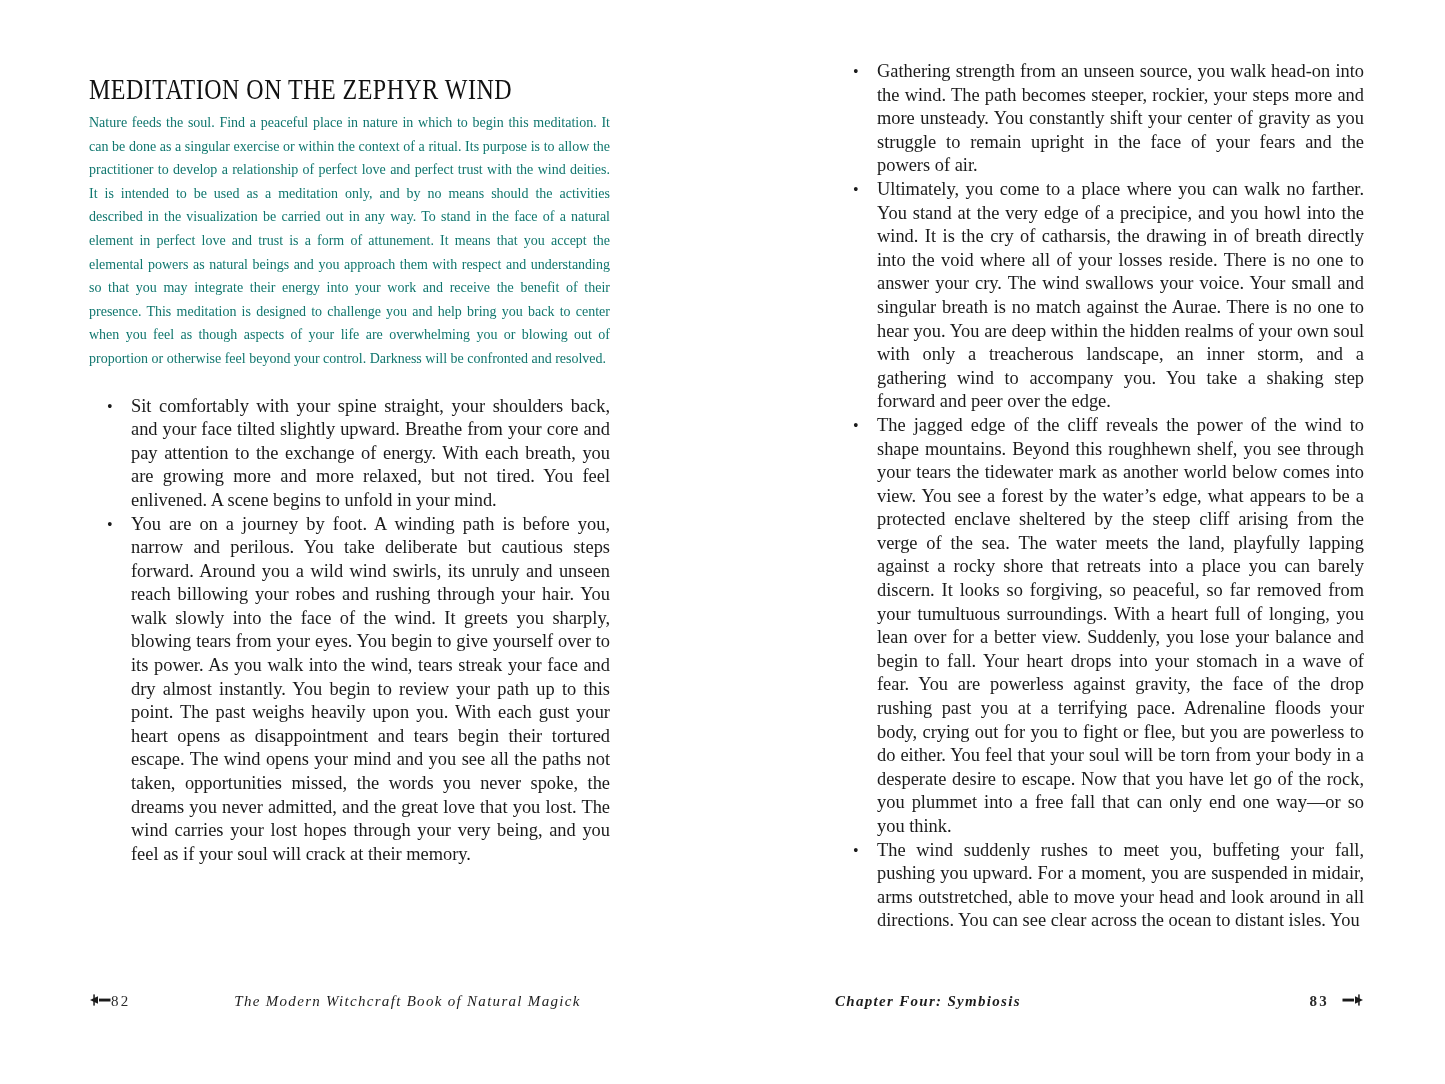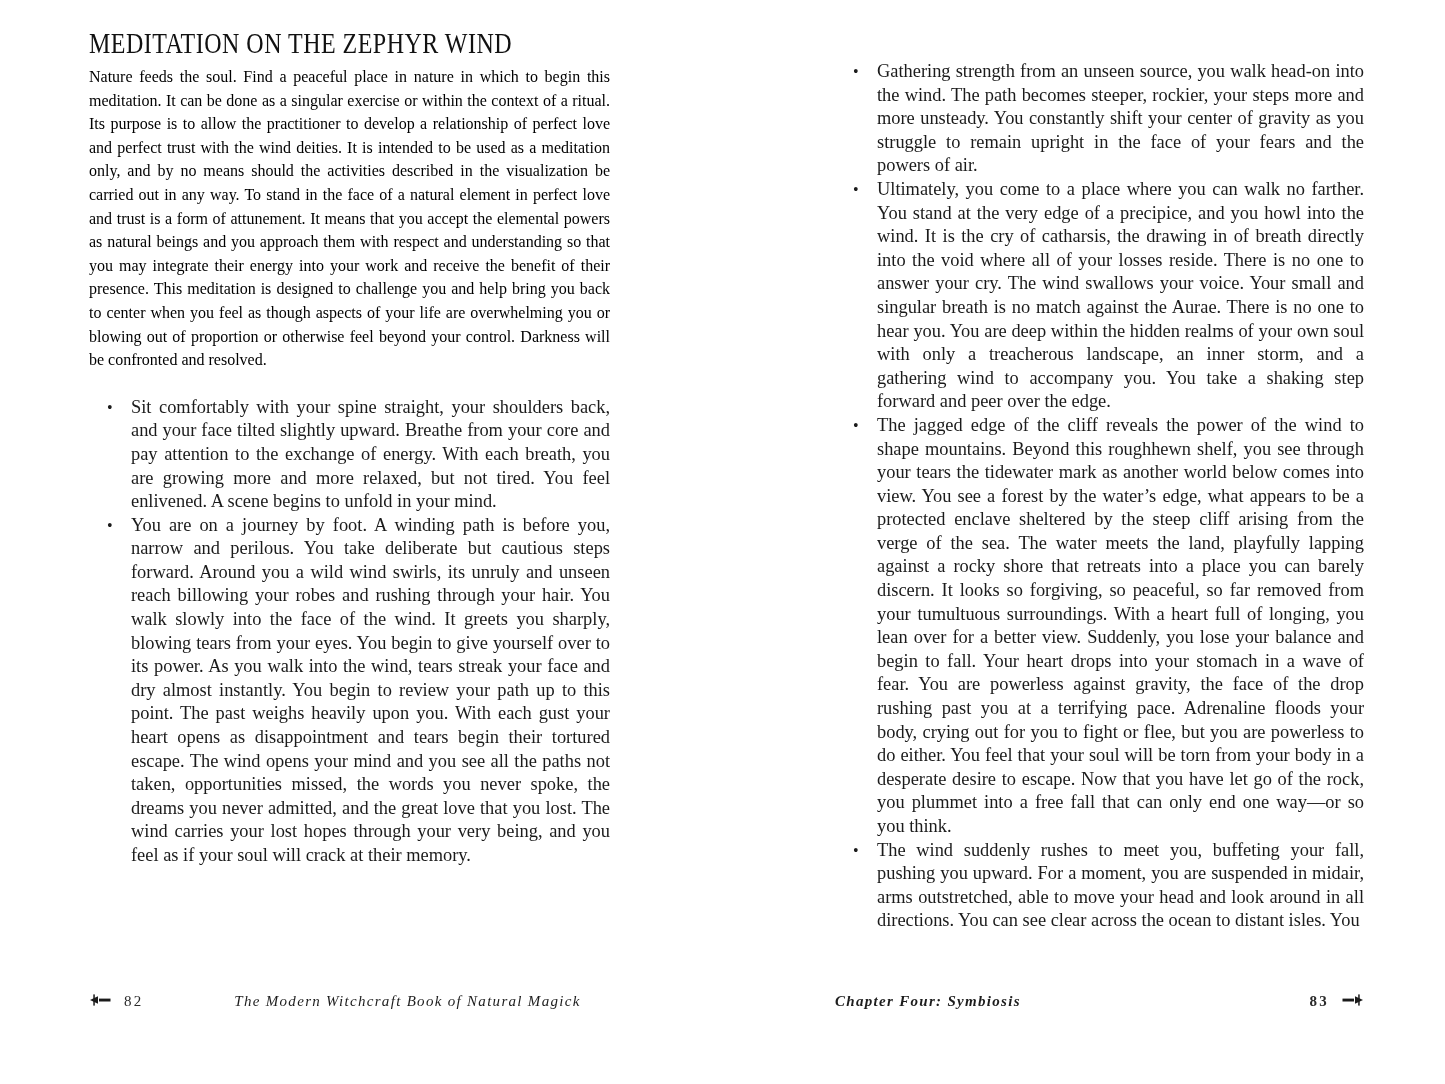--- a/index.html
+++ b/index.html
@@ -24,46 +24,46 @@
   }
 
   .page {
     position: relative;
     width: 722px;
     height: 1084px;
     box-sizing: border-box;
     background: #ffffff;
   }
 
-  .page-left  { padding: 28px 112px 0 89px; }
+  .page-left  { padding: 74px 112px 0 89px; }
   .page-right { padding: 60px 80px 0 113px; }
 
   
   .chapter-heading {
     font-family: "Liberation Serif", "DejaVu Serif", serif;
     font-size: 30px;
     line-height: 1.0;
     font-weight: 400;
     letter-spacing: 0.6px;
     text-transform: uppercase;
     color: #111111;
     margin: 0 0 7px 0;
     transform: scaleX(0.80);
     transform-origin: left center;
     white-space: nowrap;
   }
 
   
   .body-par {
-    font-size: 16px;
+    font-size: 14px;
     line-height: 23.6px;
     text-align: justify;
     text-justify: inter-word;
     margin: 0 0 0 0;
-    color: #000000;
+    color: #0f766e;
     hyphens: none;
   }
 
   .bullet-list {
     list-style: none;
     margin: 24px 0 0 0;
     padding: 0;
   }
   .bullet-list.tight { margin-top: 0; }
 
@@ -129,21 +129,20 @@
   .footer-right .folio-group {
     margin-left: auto;
     display: flex;
     align-items: center;
     gap: 13px;
     padding-left: 8px;
   }
   .footer-left .folio-group {
     display: flex;
     align-items: flex-start;
-    gap: 13px;
   }
 
   .dart-icon { display: block; }
   .dart-icon.flip { transform: scaleX(-1); }
 
   .gutter {
     position: absolute;
     top: 0;
     left: 722px;
     width: 1px;

